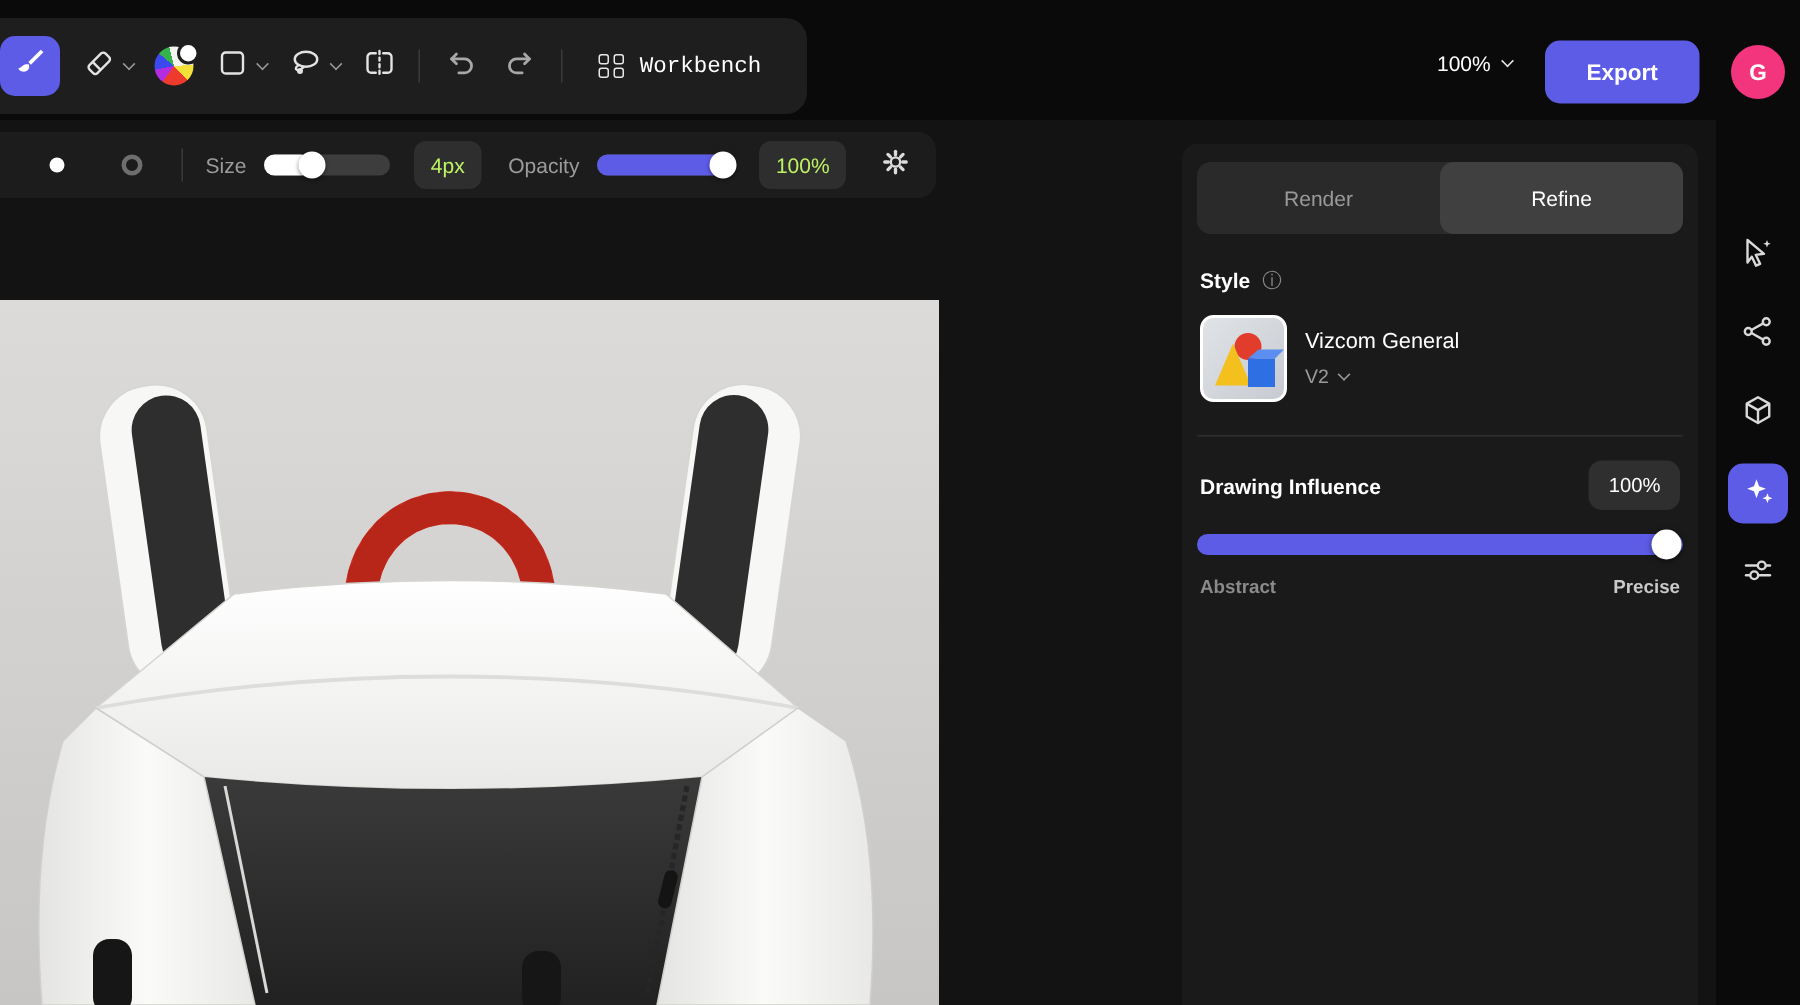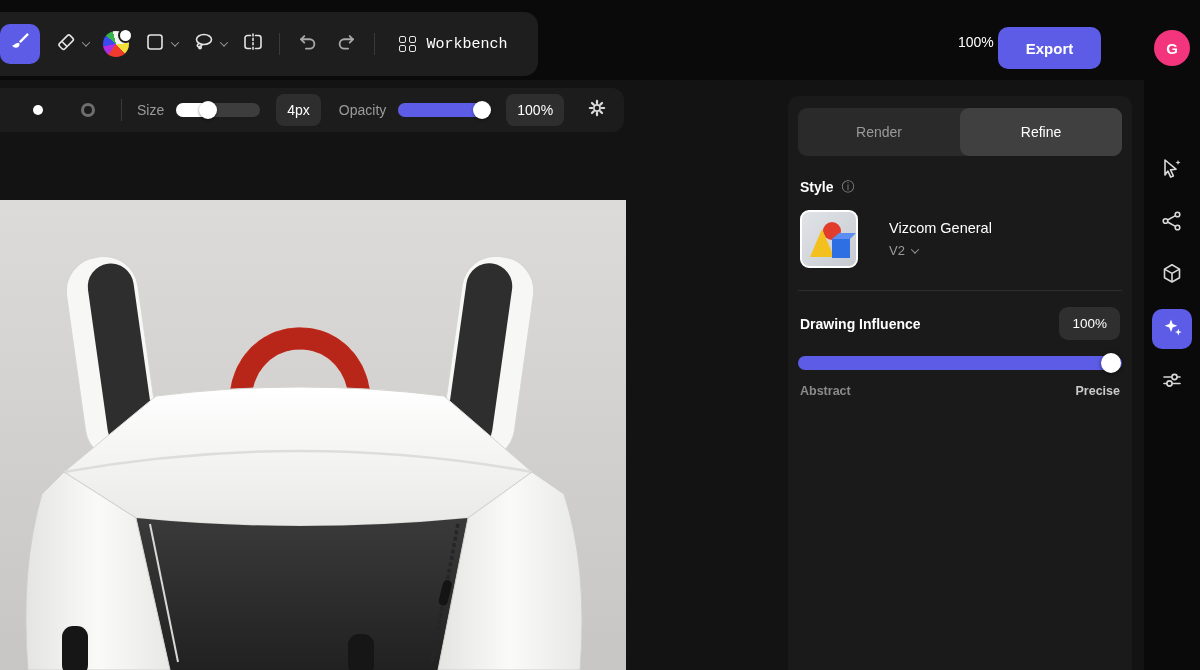--- a/index.html
+++ b/index.html
@@ -40,21 +40,21 @@
     background:#fff; border:2px solid #1e1e1e; border-radius:50%;
   }
   .vdiv { width:1px; height:22px; background:#3a3a3a; }
   .workbench-btn { display:flex; align-items:center; gap:11px; color:#fff; font-size:15px; padding:0 10px; cursor:pointer; }
   .grid-icon { display:grid; grid-template-columns:7px 7px; grid-template-rows:7px 7px; gap:2.5px; }
   .grid-icon span { border:1.5px solid #e8e8e8; border-radius:2px; }
 
   .zoom-ctl { position:absolute; left:958px; top:34px; display:flex; align-items:center; gap:8px;
               color:#fff; font-size:14px; cursor:pointer; z-index:6; }
   .export-btn {
-    position:absolute; left:998px; top:27px; width:103px; height:42px;
+    position:absolute; left:1030px; top:27px; width:103px; height:42px;
     background:#5d5ce6; color:#fff; border:none; border-radius:10px;
     font-size:15px; font-weight:600; font-family:inherit; cursor:pointer; z-index:6;
   }
   .avatar {
     position:absolute; left:1154px; top:30px; width:36px; height:36px; border-radius:50%;
     background:#f2357c; color:#fff; font-size:15px; font-weight:700;
     display:flex; align-items:center; justify-content:center; cursor:pointer; z-index:7;
   }
 
   
@@ -71,21 +71,21 @@
   .slider .fill { position:absolute; left:0; top:0; bottom:0; border-radius:7px; }
   .slider .knob { position:absolute; top:-2px; width:18px; height:18px; border-radius:50%; background:#fff;
                   box-shadow:0 1px 3px rgba(0,0,0,.45); }
   .size-slider { margin-left:12px; width:84px; }
   .size-slider .fill { width:38%; background:#fff; }
   .size-slider .knob { left:calc(38% - 9px); }
   .op-slider { margin-left:12px; width:92px; }
   .op-slider .fill { width:100%; background:#5d5ce6; }
   .op-slider .knob { left:calc(100% - 17px); }
   .value-box { margin-left:16px; background:#2e2e2e; border-radius:8px; padding:8px 11px;
-               color:#ffffff; font-size:14px; cursor:pointer; }
+               color:#bef264; font-size:14px; cursor:pointer; }
   .gear-btn { margin:0 16px 0 22px; cursor:pointer; display:flex; }
 
   
   .canvas { position:absolute; left:0; top:200px; width:626px; height:470px; cursor:crosshair; }
   .canvas svg { display:block; }
 
   
   .panel {
     position:absolute; left:788px; top:96px; width:344px; height:574px;
     background:#1a1a1a; border-radius:10px 10px 0 0; z-index:4;
@@ -108,21 +108,21 @@
   .bold-label { color:#fff; font-size:14px; font-weight:700; }
   .nav-arrow { color:#8f8f8f; font-size:18px; line-height:1; cursor:pointer; padding:0 6px; }
   .describe-link { color:#8a89f8; font-size:14px; margin-left:10px; cursor:pointer; }
   .prompt-box {
     margin-top:12px; height:88px; background:#242424; border-radius:10px;
     padding:13px 15px; position:relative; color:#ececec; font-size:14.5px; cursor:text;
   }
   .pointer-cursor { position:absolute; left:178px; top:46px; z-index:6; }
   .style-label-row { margin-top:22px; display:flex; align-items:center; gap:8px; padding:0 2px; }
   .info-icon { color:#8a8a8a; font-size:13px; cursor:pointer; }
-  .style-row { margin-top:14px; display:flex; align-items:center; gap:31px; padding:0 2px; }
+  .style-row { margin-top:14px; display:flex; align-items:center; gap:12px; padding:0 2px; }
   .style-thumb { width:58px; height:58px; border-radius:9px; border:2px solid #fff; overflow:hidden;
                  background:linear-gradient(135deg,#e0e3e7,#c7cad0); cursor:pointer; flex:0 0 auto; }
   .style-name { color:#fff; font-size:14.5px; }
   .style-ver { margin-top:7px; display:flex; align-items:center; gap:7px; color:#9a9a9a; font-size:13px; cursor:pointer; }
   .hdiv { margin-top:22px; height:1px; background:#2e2e2e; }
   .influence-row { margin-top:16px; display:flex; align-items:center; padding:0 2px; }
   .influence-value { background:#2f2f2f; border-radius:9px; padding:9px 13px; color:#fff; font-size:13.5px; cursor:pointer; }
   .influence-slider { margin-top:16px; height:14px; background:#5d5ce6; border-radius:7px; position:relative; cursor:pointer; }
   .influence-slider .knob { position:absolute; right:1px; top:-3px; width:20px; height:20px;
                             background:#fff; border-radius:50%; box-shadow:0 1px 4px rgba(0,0,0,.5); }

